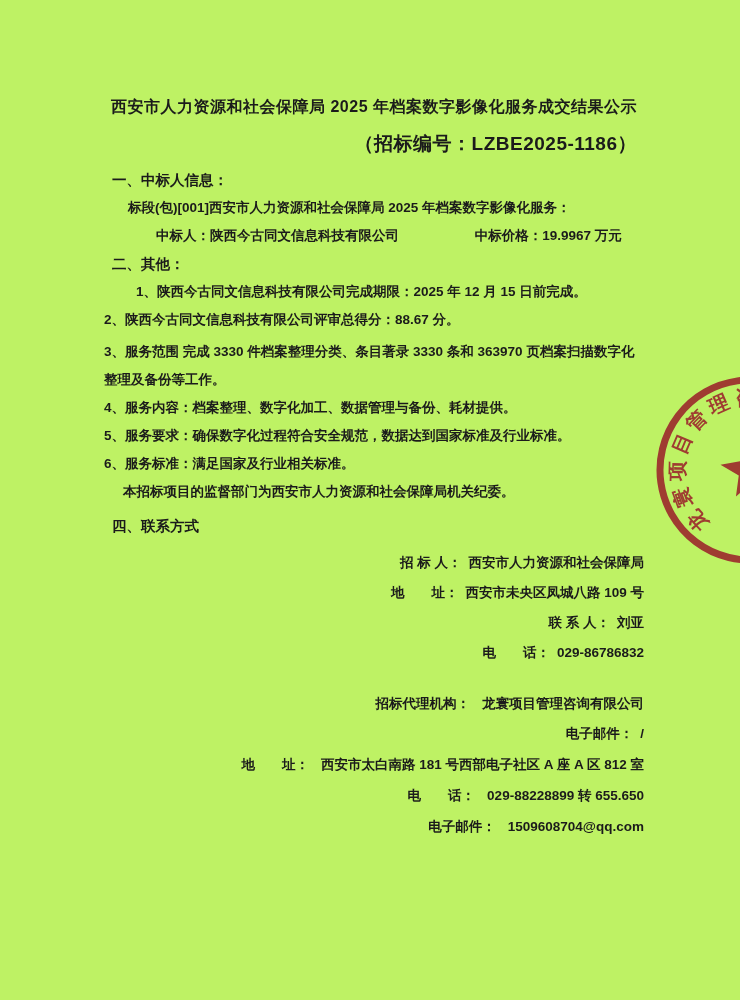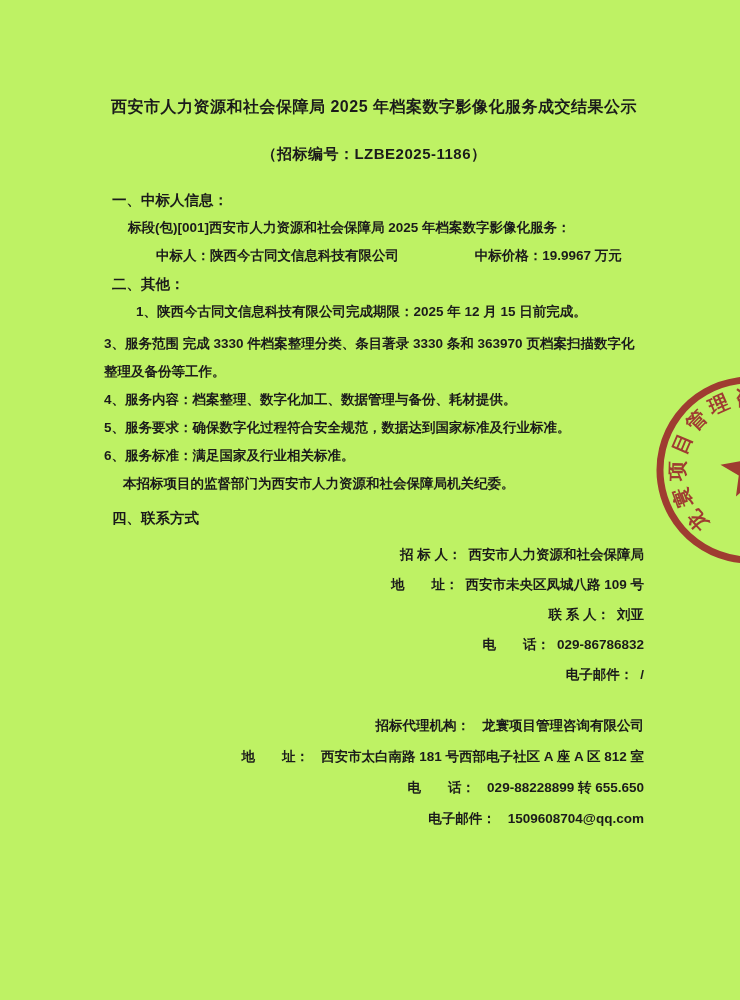--- a/index.html
+++ b/index.html
@@ -21,22 +21,23 @@
     position: relative;
     padding: 92px 96px 0 104px;
     font-weight: 700;
   }
   .title-block { text-align: center; }
   .doc-title {
     font-size: 16px; line-height: 30px; margin: 0;
     letter-spacing: 0.5px;
   }
   .doc-subtitle {
-    font-size: 15px; line-height: 30px; margin: 17px;
+    font-size: 19px; line-height: 30px; margin: 7px;
     letter-spacing: 0.5px;
+    text-align: right;
   }
   .h {
     font-size: 14.5px; line-height: 28px; margin: 0 0 0 8px;
   }
   .h-first { }
   .line {
     font-size: 13.5px; line-height: 28px; margin: 0;
   }
   .indent-lot   { margin-left: 24px; }
   .indent-win   { margin-left: 52px; }
@@ -74,20 +75,21 @@
 
     <p class="h h-first">一、中标人信息：</p>
     <p class="line indent-lot">标段(包)[001]西安市人力资源和社会保障局 2025 年档案数字影像化服务：</p>
     <p class="line indent-win">
       <span>中标人：</span><span>陕西今古同文信息科技有限公司</span>
       <span class="price-part"><span>中标价格：</span><span>19.9967 万元</span></span>
     </p>
 
     <p class="h">二、其他：</p>
     <p class="line indent-item1">1、陕西今古同文信息科技有限公司完成期限：2025 年 12 月 15 日前完成。</p>
+    <p class="line">2、陕西今古同文信息科技有限公司评审总得分：88.67 分。</p>
     <p class="line mt4">3、服务范围 完成 3330 件档案整理分类、条目著录 3330 条和 363970 页档案扫描数字化整理及备份等工作。</p>
     <p class="line">4、服务内容：档案整理、数字化加工、数据管理与备份、耗材提供。</p>
     <p class="line">5、服务要求：确保数字化过程符合安全规范，数据达到国家标准及行业标准。</p>
     <p class="line">6、服务标准：满足国家及行业相关标准。</p>
 
     <p class="line indent-body">本招标项目的监督部门为西安市人力资源和社会保障局机关纪委。</p>
 
     <p class="h mt6">四、联系方式</p>
 
     <p class="contact-row contact-first">
@@ -95,26 +97,26 @@
     </p>
     <p class="contact-row">
       <span class="label">地　　址：</span><span class="value">西安市未央区凤城八路 109 号</span>
     </p>
     <p class="contact-row">
       <span class="label">联 系 人：</span><span class="value">刘亚</span>
     </p>
     <p class="contact-row">
       <span class="label">电　　话：</span><span class="value">029-86786832</span>
     </p>
+    <p class="contact-row agency-row agency-first">
+      <span class="label">招标代理机构：</span><span class="value">龙寰项目管理咨询有限公司</span>
+    </p>
+
     <p class="contact-row">
       <span class="label">电子邮件：</span><span class="value">/</span>
-    </p>
-
-    <p class="contact-row agency-row agency-first">
-      <span class="label">招标代理机构：</span><span class="value">龙寰项目管理咨询有限公司</span>
     </p>
     <p class="contact-row agency-row">
       <span class="label">地　　址：</span><span class="value">西安市太白南路 181 号西部电子社区 A 座 A 区 812 室</span>
     </p>
     <p class="contact-row agency-row">
       <span class="label">电　　话：</span><span class="value">029-88228899 转 655.650</span>
     </p>
     <p class="contact-row agency-row">
       <span class="label">电子邮件：</span><span class="value">1509608704@qq.com</span>
     </p>

